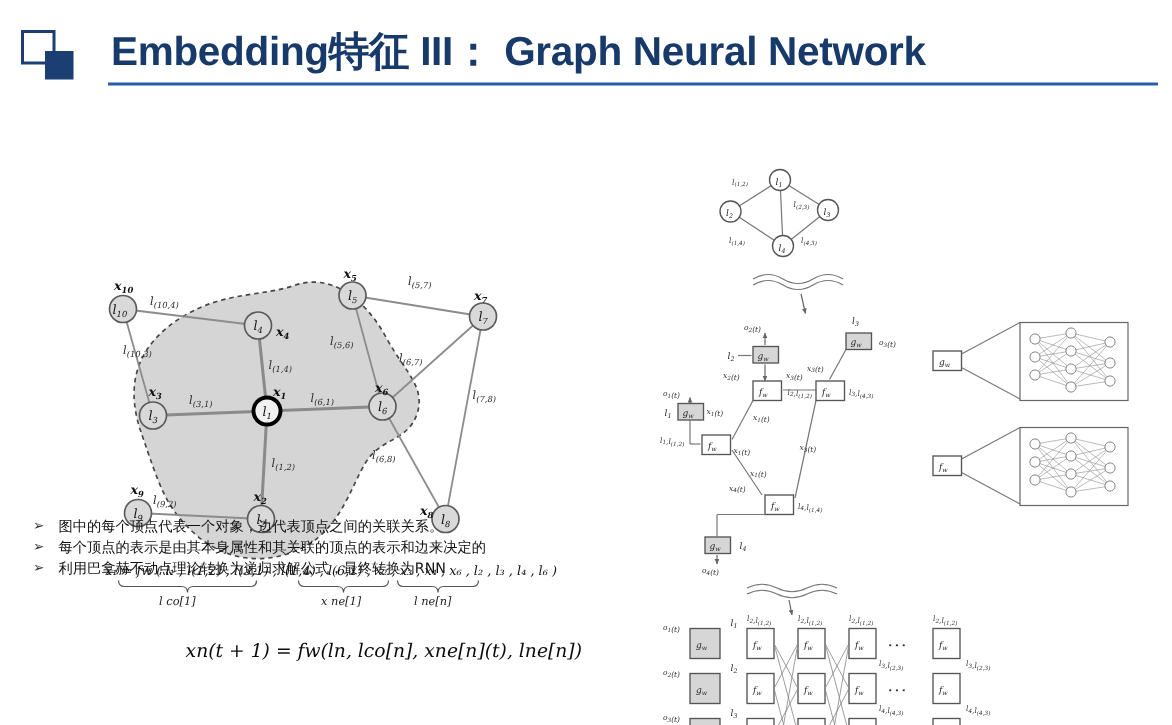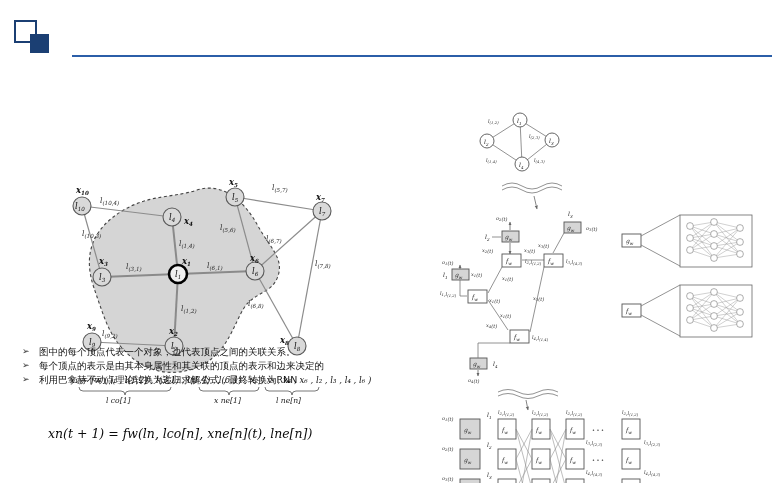--- a/index.html
+++ b/index.html
@@ -51,32 +51,33 @@
     color:#333;width:17px;flex:0 0 17px;font-size:9px;line-height:13.2px;
     text-align:left;
   }
   .bullet-text{flex:1;}
 
   
   #equations{
     position:absolute;left:48px;top:424px;width:340px;
     font-family:"DejaVu Serif", serif;color:#0b0b0b;
   }
-  .eq{font-size:12.5px;line-height:19px;white-space:nowrap;font-style:italic;}
+  .eq{font-size:12.5px;line-height:19px;white-space:nowrap;font-style:italic;text-align:right;}
 
   .cap{font-family:"DejaVu Serif", serif;font-style:italic;}
 </style>
 </head>
 <body>
 
 <div id="header">
   <div id="logo">
     <div class="sq-outline"></div>
     <div class="sq-filled"></div>
   </div>
+  <div id="title">Embedding特征 III： Graph Neural Network</div>
   <div id="title-rule"></div>
 </div>
 
 <div id="left-panel">
   <svg width="400" height="320" viewBox="0 0 400 320">
     <defs>
       <style>
         .nd{fill:#d9d9d9;stroke:#5a5a5a;stroke-width:1.1;}
         .nd-hi{fill:#f0f0f0;stroke:#000000;stroke-width:2.6;}
         .eg{stroke:#8c8c8c;stroke-width:1.2;fill:none;}

